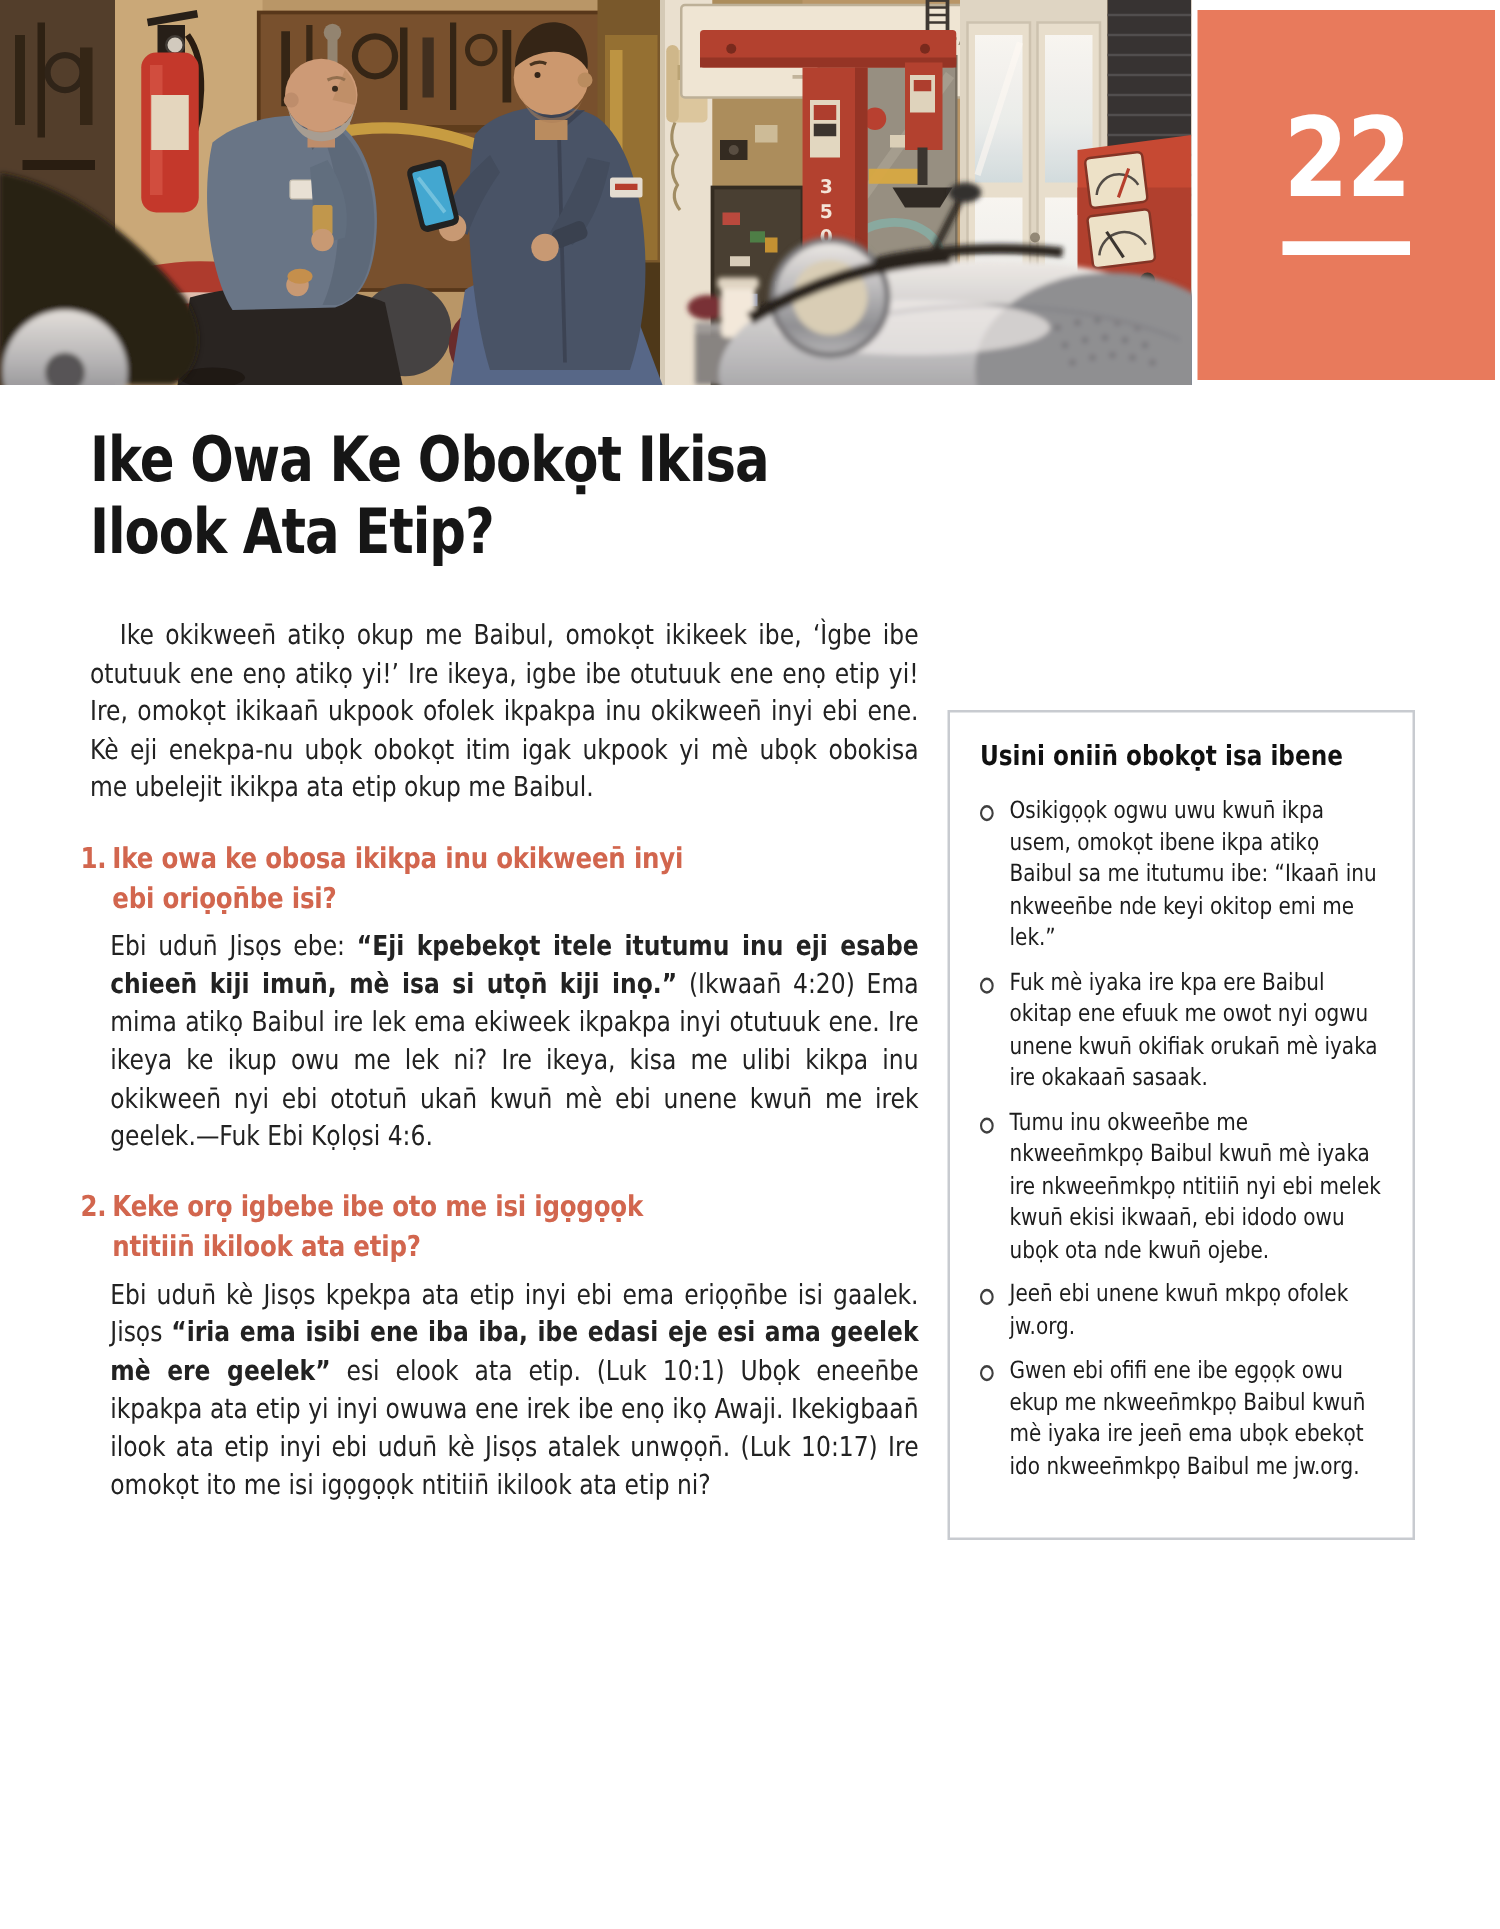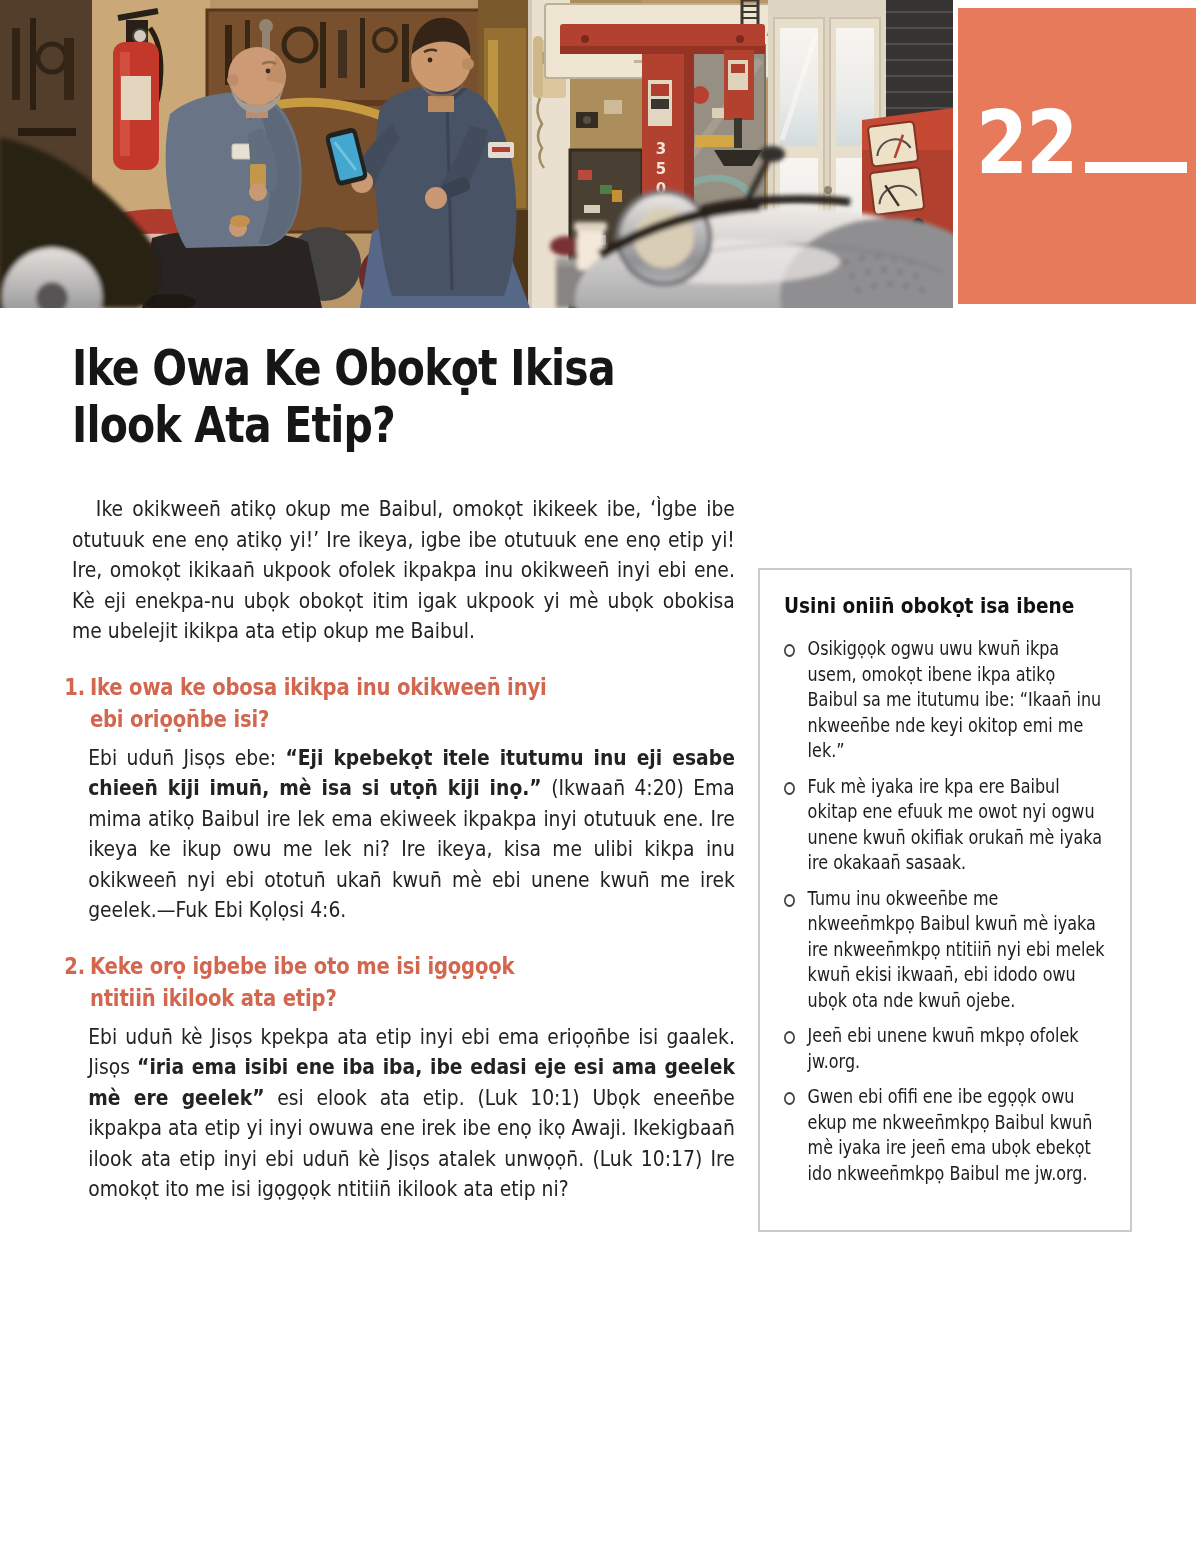--- a/index.html
+++ b/index.html
@@ -3,21 +3,21 @@
 <meta charset="utf-8">
 <style>
   html,body{margin:0;padding:0;background:#ffffff;}
   .page{position:relative;width:1200px;height:1543px;background:#fff;overflow:hidden;
         font-family:"DejaVu Sans", sans-serif;color:#202020;margin:0 auto;}
 
   
   .photo-wrap{position:absolute;left:0;top:0;width:953px;height:308px;overflow:hidden;background:#b49468;}
   .photo-wrap svg{display:block;width:953px;height:308px;}
   .badge{position:absolute;left:958px;top:8px;width:238px;height:296px;
-         background:var(--accent-block,#E87A5C);display:flex;flex-direction:row;
+         background:var(--accent-block,#E87A5C);display:flex;flex-direction:column;
          align-items:center;justify-content:center;}
   .badge-num{color:#fff;font-weight:bold;font-size:88px;line-height:1;
              transform:scaleX(.85);letter-spacing:-2px;margin-top:-26px;}
   .badge-bar{width:102px;height:11px;background:#fff;margin-top:22px;}
 
   
   .title{position:absolute;left:72px;top:340px;width:760px;margin:0;
          font-size:50px;line-height:57px;font-weight:bold;color:#161616;
          letter-spacing:-1px;transform:scaleX(.82);transform-origin:left top;}
 

